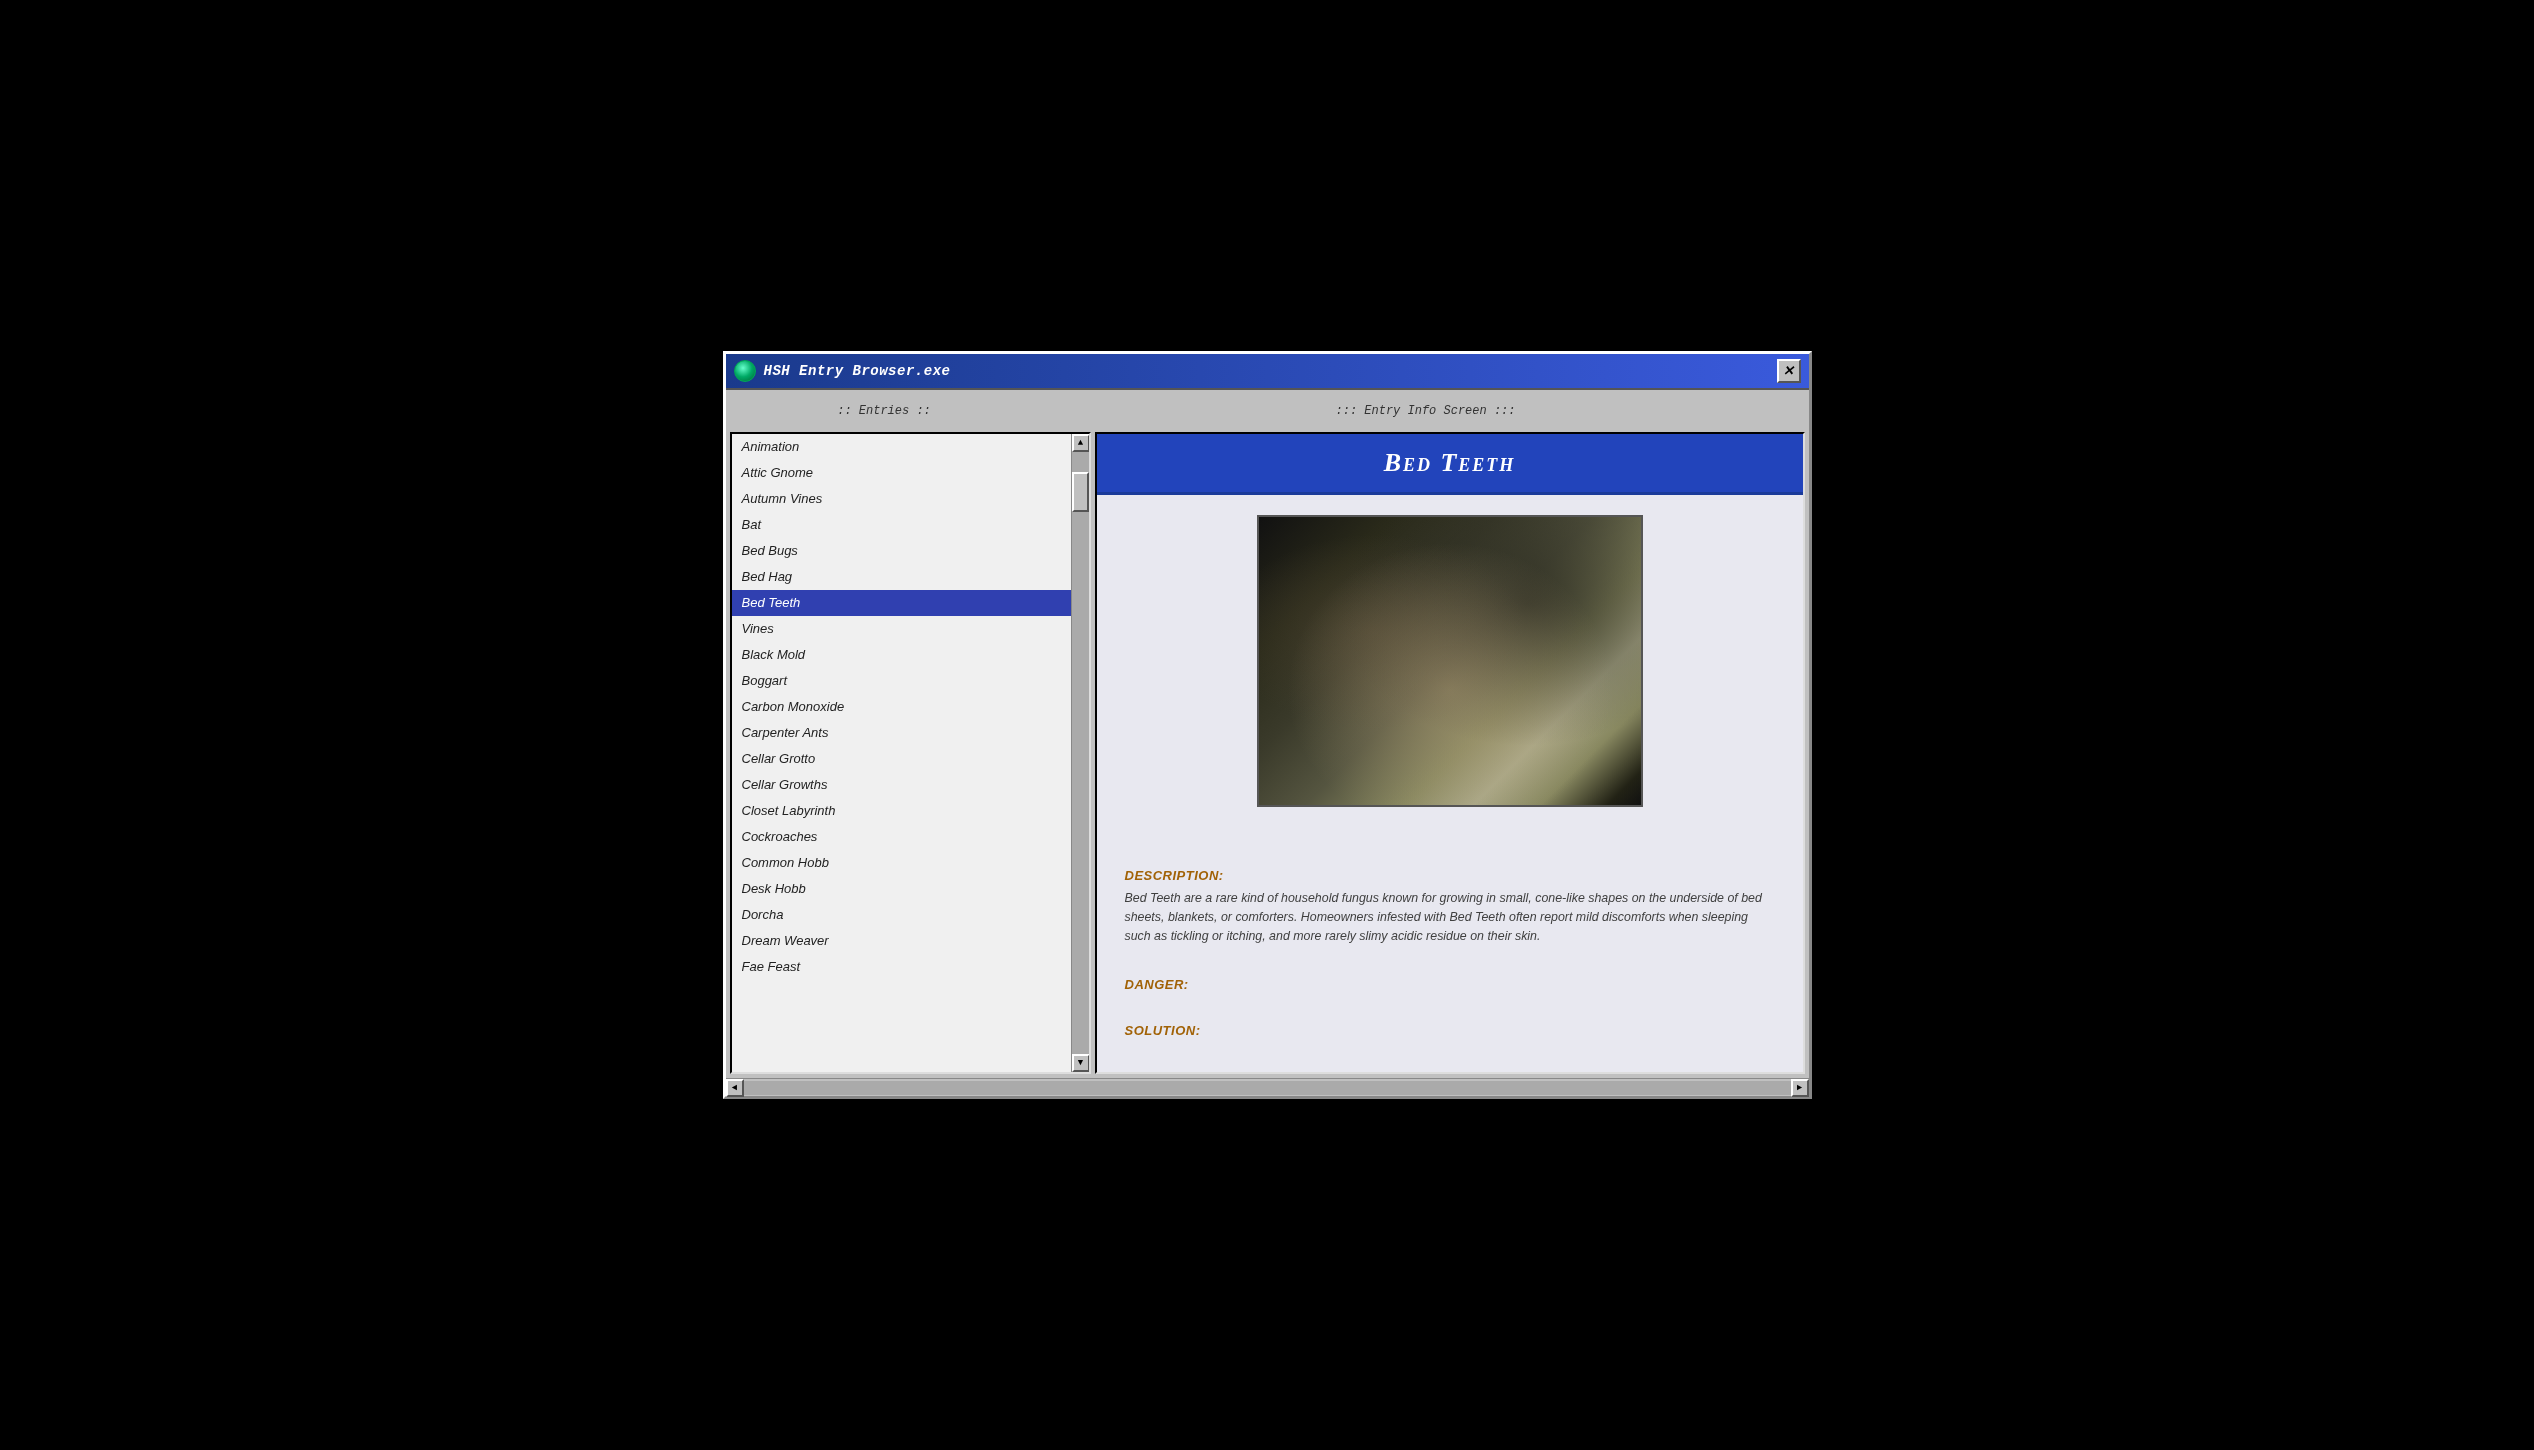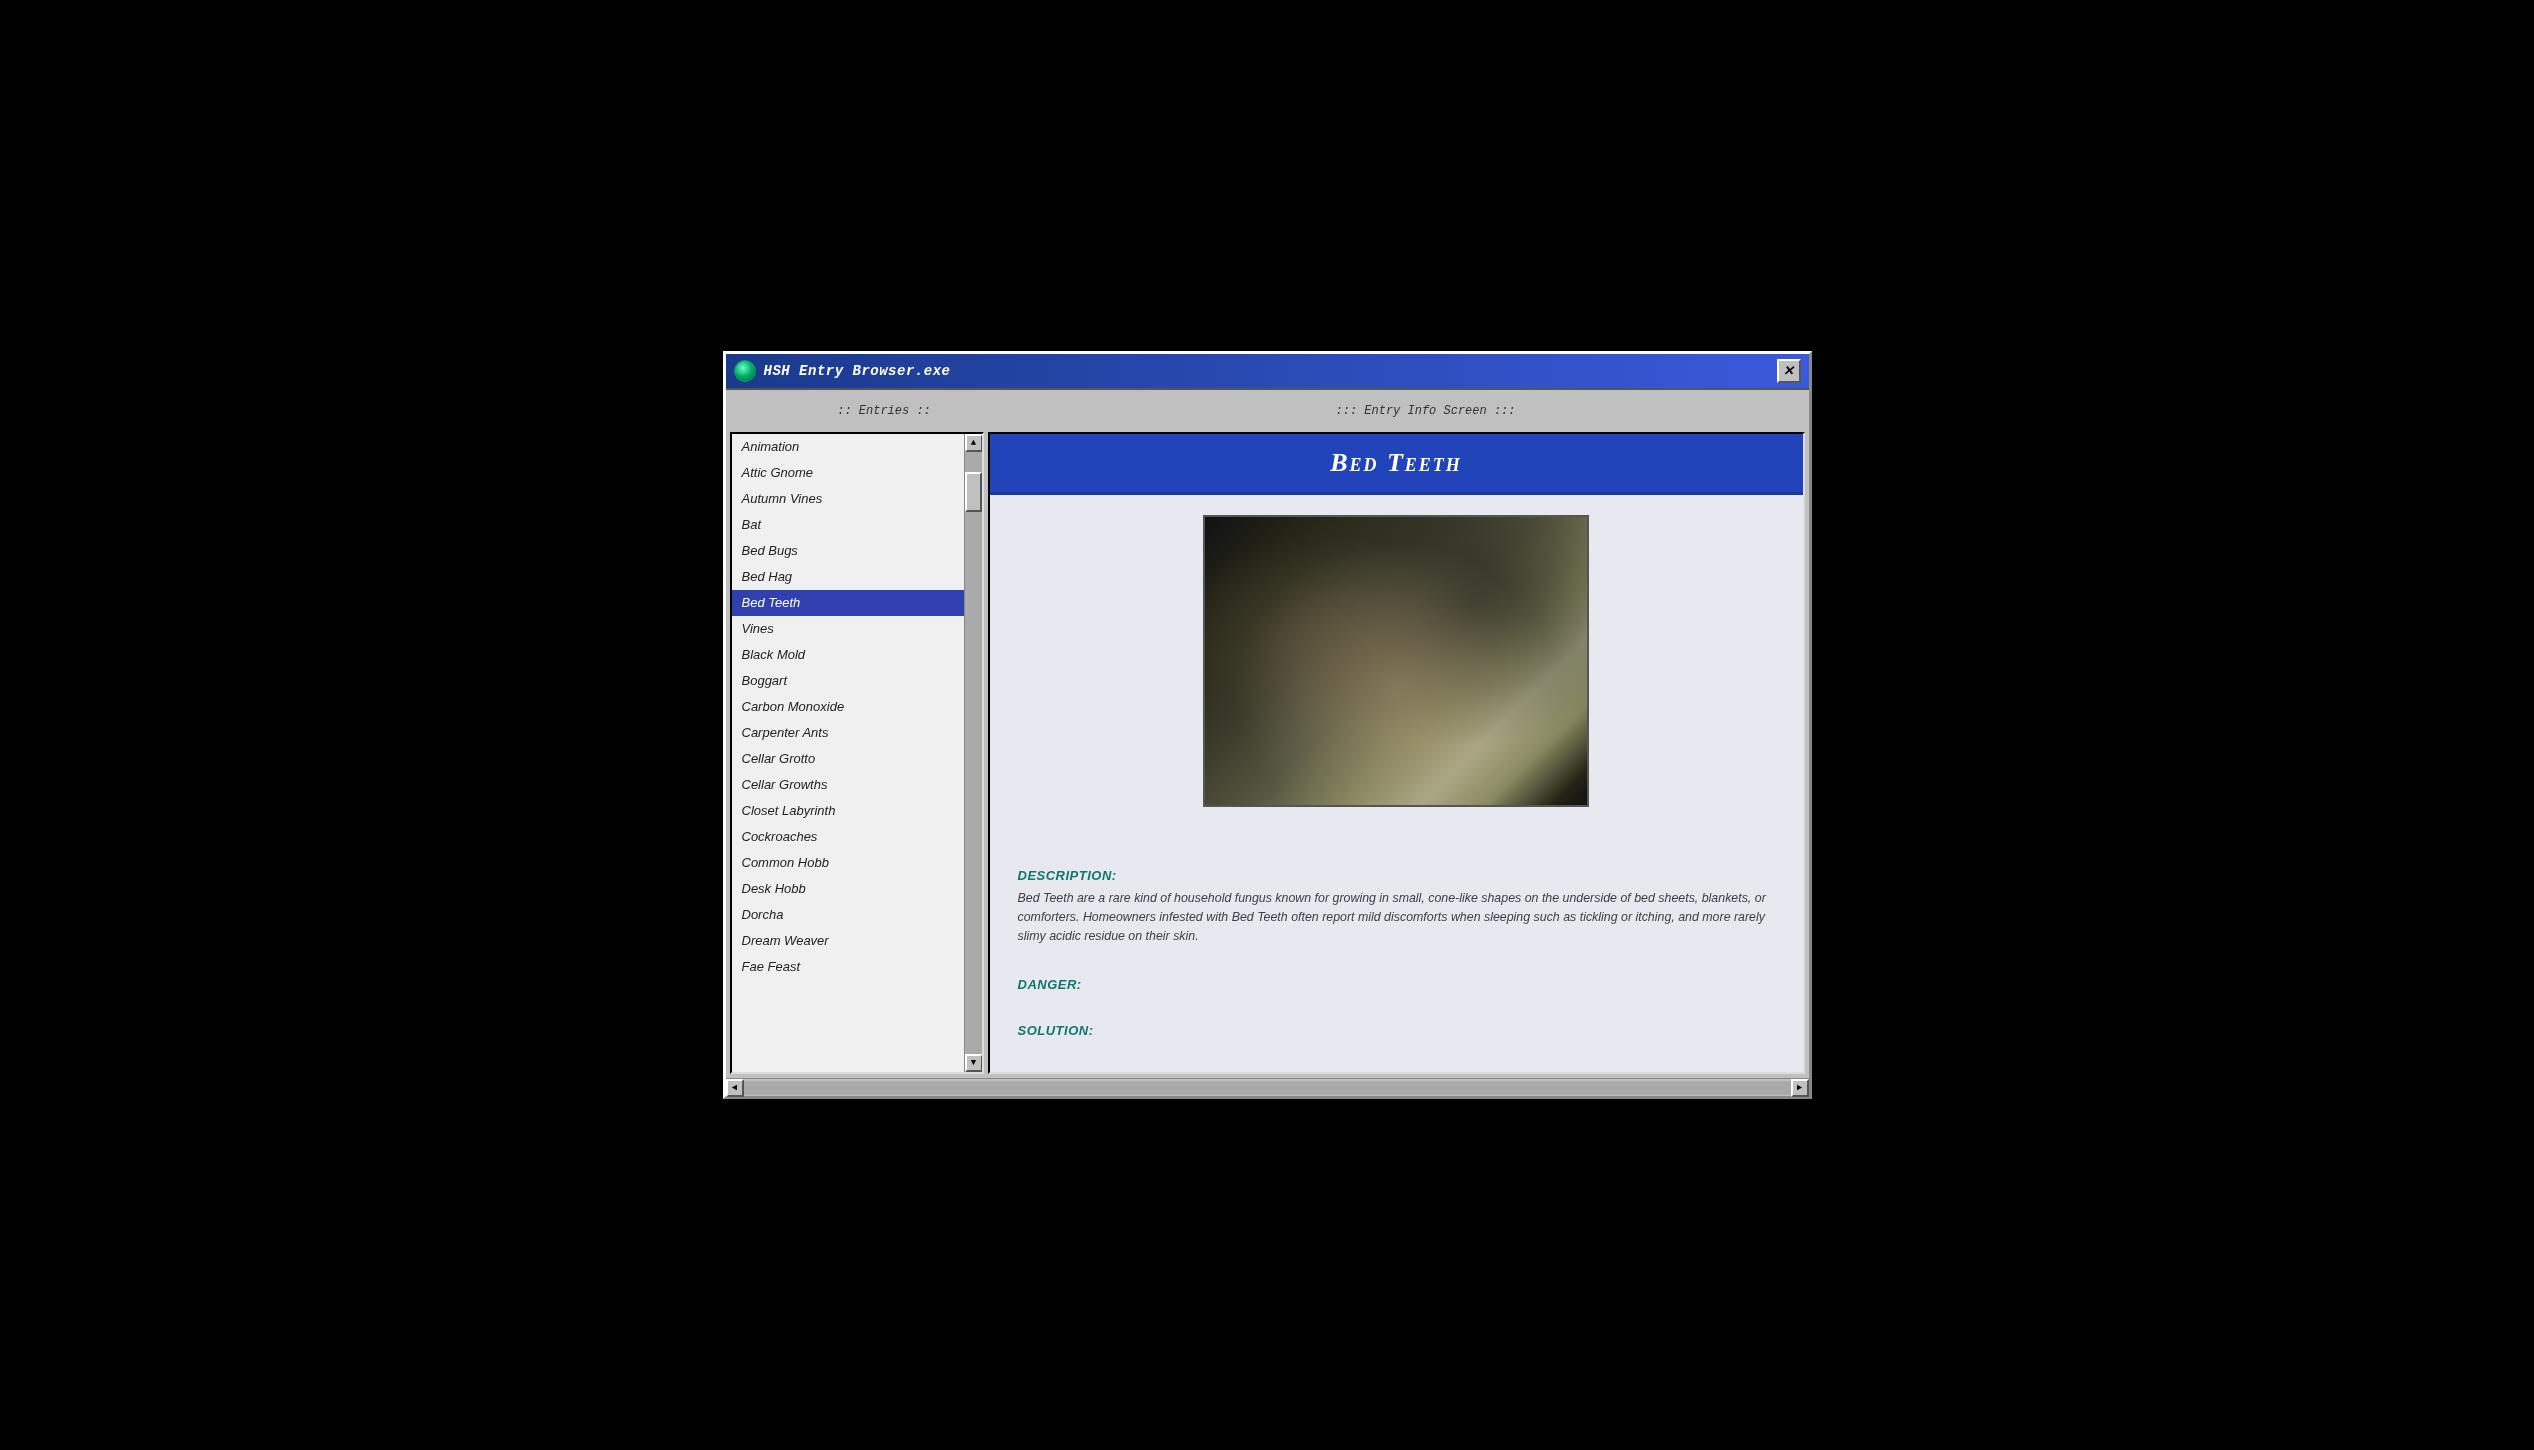--- a/index.html
+++ b/index.html
@@ -93,21 +93,21 @@
     }
 
     .main-content {
       display: flex;
       background: #c0c0c0;
       gap: 4px;
       padding: 0 4px 4px 4px;
     }
 
     .left-panel {
-      width: 254px;
+      width: 361px;
       flex-shrink: 0;
       display: flex;
       flex-direction: column;
       border: 2px inset #888;
       border-top-color: #555;
       border-left-color: #555;
       border-right-color: #ddd;
       border-bottom-color: #ddd;
       background: #fff;
     }
@@ -232,21 +232,21 @@
     }
 
     .entry-body {
       padding: 10px 28px 28px 28px;
       background: #e8e8f0;
     }
 
     .section-heading {
       font-size: 13px;
       font-weight: bold;
-      color: #0f766e;
+      color: #a16207;
       margin-top: 31px;
       margin-bottom: 6px;
       font-family: Arial, sans-serif;
       letter-spacing: 0.5px;
     }
 
     .section-text {
       font-size: 12.4px;
       color: #404040;
       line-height: 1.55;

